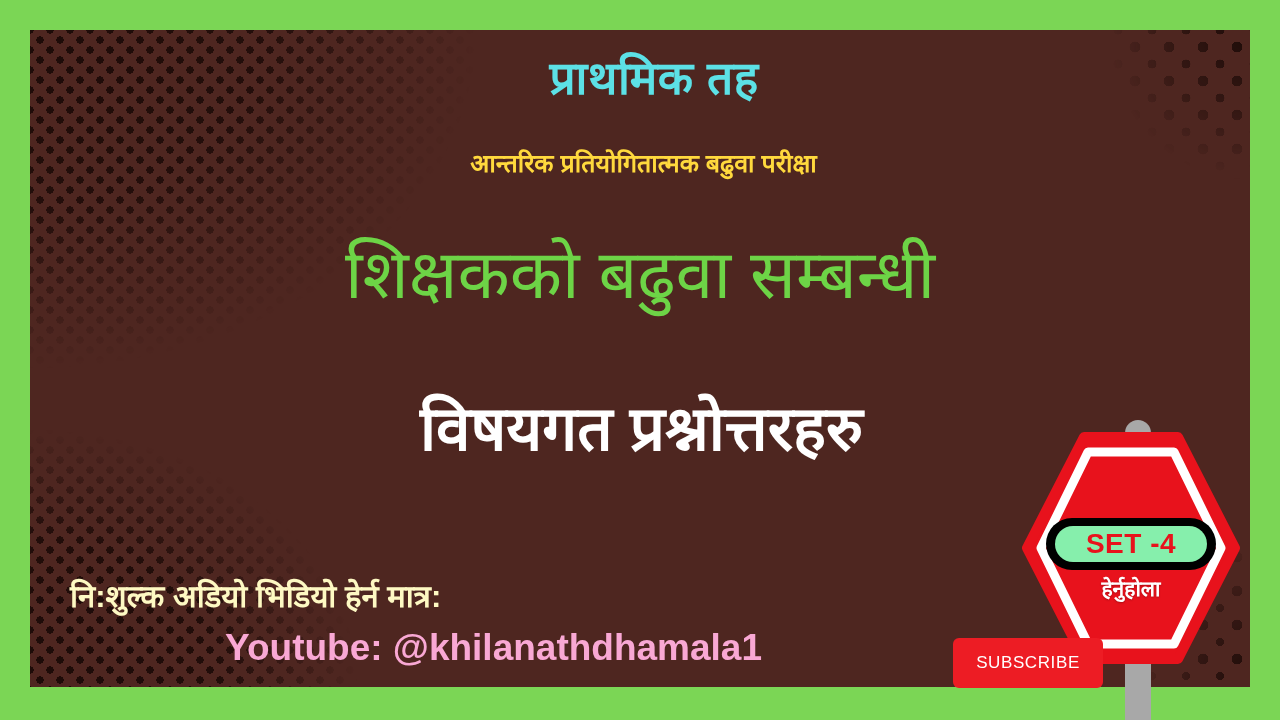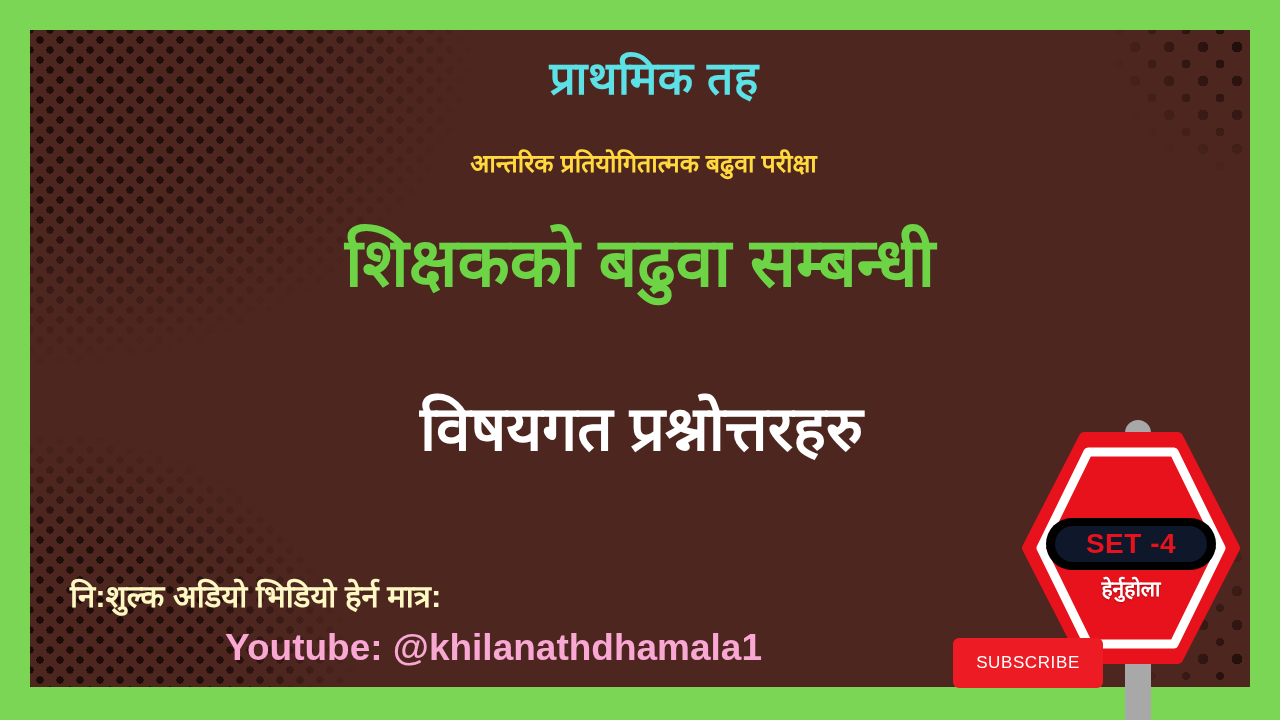--- a/index.html
+++ b/index.html
@@ -98,26 +98,26 @@
     text-align:center;
     color:#FFD93D;
     font-size:25px;
     font-weight:bold;
     line-height:1.2;
     padding-left:7px;
   }
 
   .main-line-1 {
     position:absolute;
-    top:190px;
+    top:202px;
     left:0; right:0;
     text-align:center;
     color:#6DD446;
     font-size:68px;
-    font-weight:bold;
+    font-weight:normal;
     line-height:1.25;
   }
 
   .main-line-2 {
     position:absolute;
     top:360px;
     left:3px; right:0;
     text-align:center;
     color:#FFFFFF;
     font-size:62px;
@@ -177,21 +177,21 @@
     background:#000000;
     border-radius:26px;
     display:flex;
     align-items:center;
     justify-content:center;
     z-index:6;
   }
   .pill-inner {
     width:152px;
     height:36px;
-    background:#0f172a;
+    background:#86efac;
     border-radius:18px;
     display:flex;
     align-items:center;
     justify-content:center;
   }
   .pill-inner span {
     color:#E8121C;
     font-size:28px;
     font-weight:bold;
     letter-spacing:.5px;

